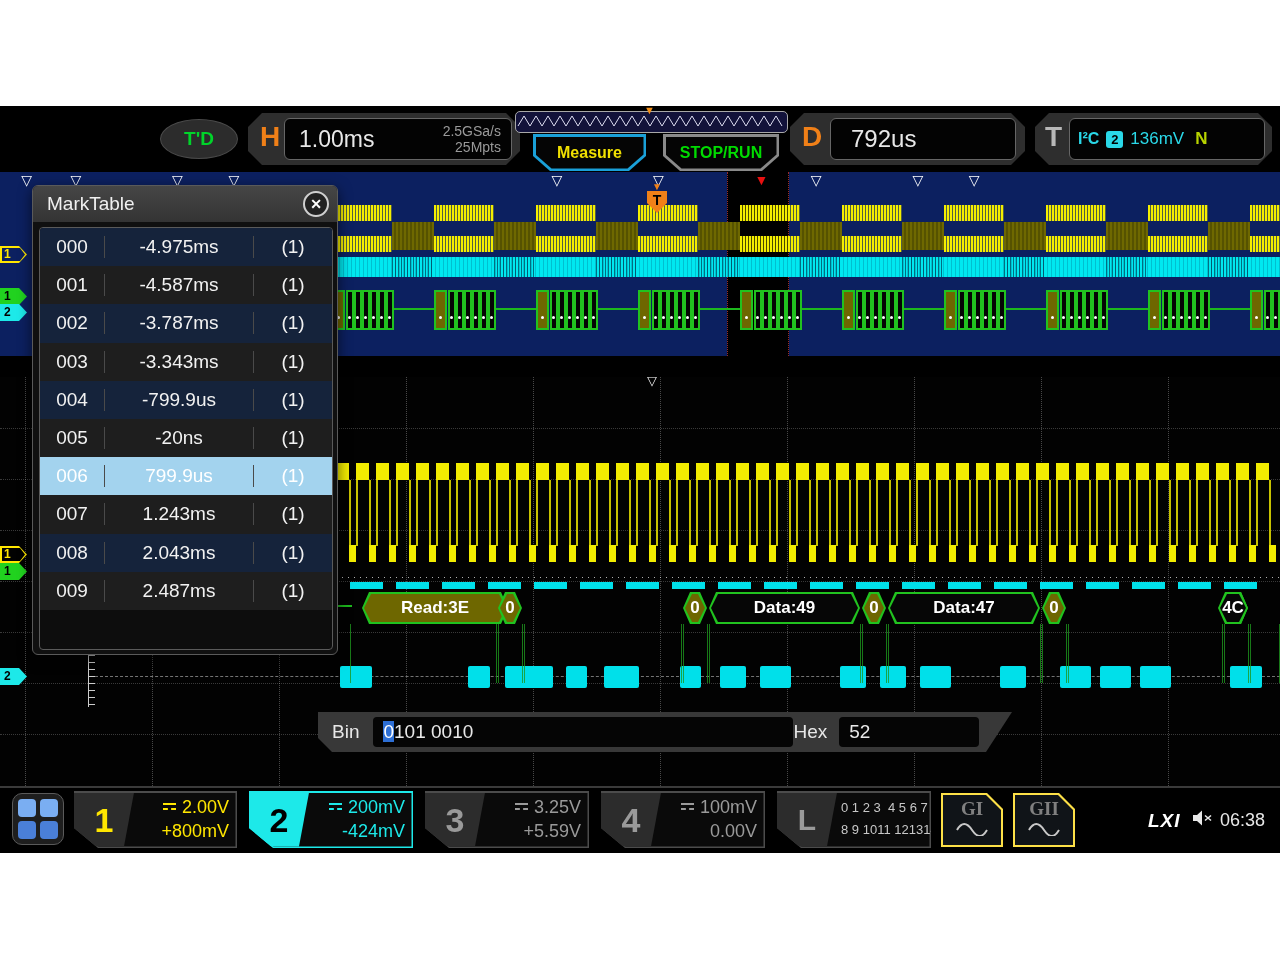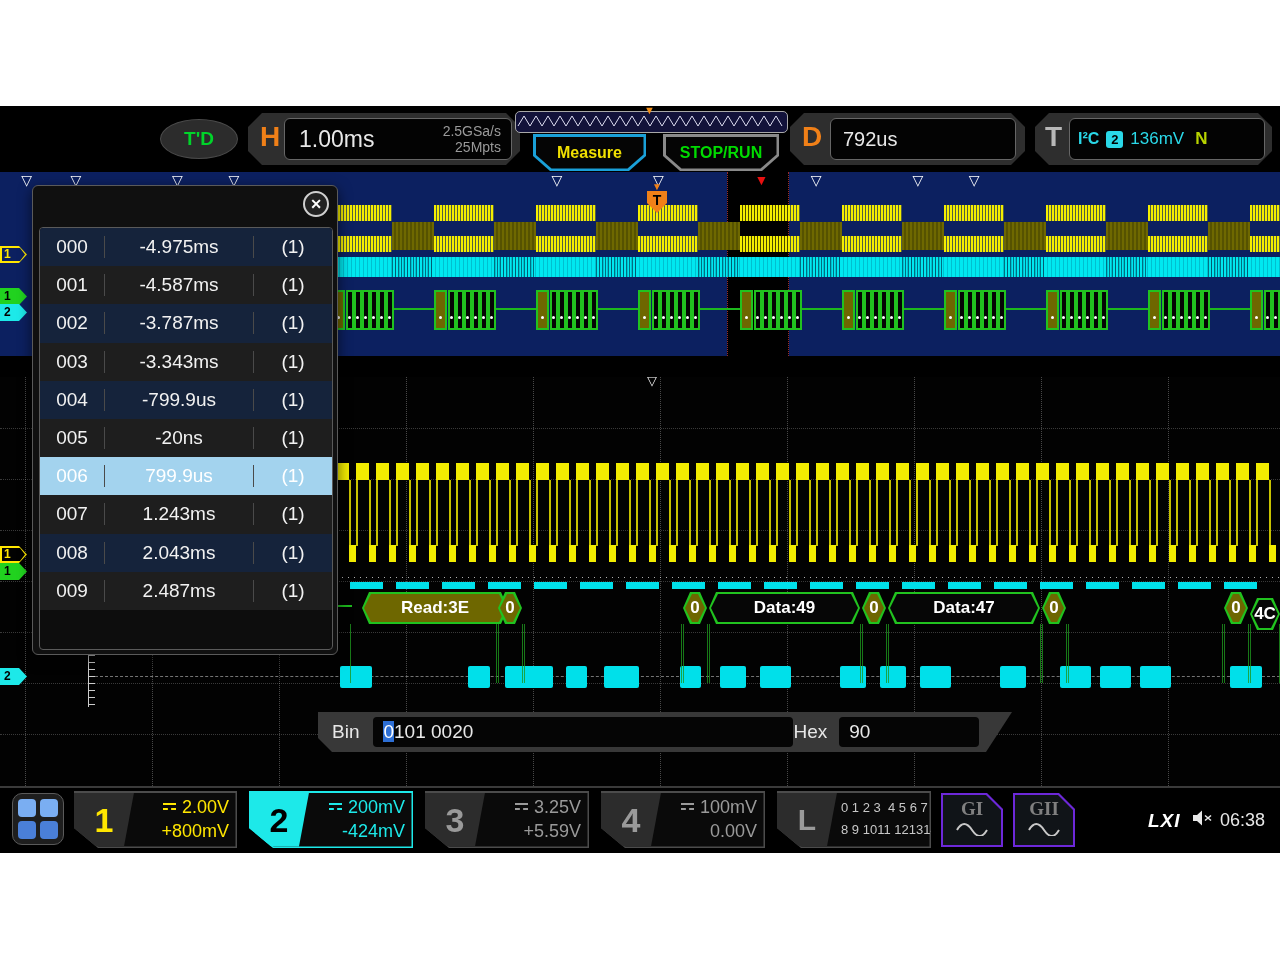--- a/index.html
+++ b/index.html
@@ -16,21 +16,21 @@
   .plet{position:absolute;top:8px;font-weight:700;font-size:28px;}
   .pfield{position:absolute;top:5px;height:42px;background:#030303;border:1px solid #666;border-radius:6px;display:flex;align-items:center;}
   #hpanel{left:248px;width:272px;}
   #hpanel .plet{left:12px;color:#f08018;}
   #hpanel .pfield{left:36px;width:228px;}
   #hscale{color:#e8e8e8;font-size:23px;padding-left:14px;flex:1;}
   #srate{color:#9a9a9a;font-size:14px;text-align:right;padding-right:10px;line-height:16px;}
   #dpanel{left:790px;width:235px;}
   #dpanel .plet{left:12px;color:#f08018;}
   #dpanel .pfield{left:40px;width:186px;}
-  #delayv{color:#e8e8e8;font-size:20px;padding-left:12px;}
+  #delayv{color:#e8e8e8;font-size:24px;padding-left:20px;}
   #tpanel{left:1035px;width:237px;}
   #tpanel .plet{left:10px;color:#b8b8b8;}
   #tpanel .pfield{left:34px;width:196px;gap:7px;padding:0 8px;}
   #busname{color:#2ad8e8;font-size:16px;font-weight:700;}
   #trigch{background:#2ad8e8;color:#000;font-weight:700;font-size:13px;width:17px;height:17px;border-radius:3px;text-align:center;line-height:17px;}
   #triglvl{color:#2ad8e8;font-size:17px;}
   #trigslope{color:#b8d400;font-size:17px;font-weight:700;margin-left:4px;}
   #delaybar{position:absolute;left:515px;top:5px;width:273px;height:22px;background:#12123a;border:1px solid #a8a8a8;border-radius:5px;overflow:hidden;}
   #delaymark{position:absolute;left:644px;top:-2px;color:#f59018;font-size:11px;z-index:3;}
   .trapbtn{position:absolute;top:28px;height:37px;clip-path:polygon(0 0,100% 0,100% calc(100% - 15px),calc(100% - 17px) 100%,17px 100%,0 calc(100% - 15px));}
@@ -120,21 +120,21 @@
   .chbtn.active .numzone{background:#1de9e9;color:#000;}
   #ch1{left:74px;width:163px;} #ch1 .numzone,#ch1 .vals{color:#ffe600;}
   #ch2{left:249px;width:164px;} #ch2 .vals{color:#1de9e9;}
   #ch3{left:425px;width:164px;} #ch3 .numzone,#ch3 .vals{color:#9a9a9a;}
   #ch4{left:601px;width:164px;} #ch4 .numzone,#ch4 .vals{color:#9a9a9a;}
   .dc{display:inline-block;width:13px;height:10px;border-top:2px solid;position:relative;margin-right:6px;}
   .dc::after{content:"";position:absolute;left:0;top:3px;width:13px;border-top:2px dashed;}
   #lbtn{left:777px;width:154px;}
   #lbtn .numzone{color:#9a9a9a;font-size:30px;}
   #lbtn .ldig{position:absolute;left:64px;top:6px;right:6px;color:#c8c8c8;font-size:13px;line-height:22px;white-space:pre;text-align:left;}
-  .genbtn{position:absolute;top:5px;width:62px;height:54px;background:#6d28d9;clip-path:polygon(0 0,calc(100% - 16px) 0,100% 16px,100% 100%,0 100%);text-decoration:underline;}
+  .genbtn{position:absolute;top:5px;width:62px;height:54px;background:#fde047;clip-path:polygon(0 0,calc(100% - 16px) 0,100% 16px,100% 100%,0 100%);text-decoration:underline;}
   .genbtn .bg{position:absolute;inset:2px;background:#101418;clip-path:polygon(0 0,calc(100% - 15px) 0,100% 15px,100% 100%,0 100%);text-align:center;}
   .genbtn .gl{color:#808080;font-size:19px;font-weight:700;font-family:"Liberation Serif",serif;display:block;margin-top:3px;}
   #gibtn{left:941px;} #giibtn{left:1013px;}
   #lxi{position:absolute;left:1148px;top:22px;color:#fff;font-weight:700;font-style:italic;font-size:19px;letter-spacing:1px;}
   #mute{position:absolute;left:1192px;top:22px;}
   #clock{position:absolute;left:1220px;top:22px;color:#e8e8e8;font-size:18px;}
 </style>
 </head>
 <body>
 
@@ -616,30 +616,30 @@
           <div class="abs fv" style="left: 1068px; top: 247px; width: 1px; height: 59px;"></div>
           <div class="abs fv" style="left: 1222px; top: 247px; width: 1px; height: 59px;"></div>
           <div class="abs fv" style="left: 1224px; top: 247px; width: 1px; height: 59px;"></div>
           <div class="abs fv" style="left: 1248px; top: 247px; width: 1px; height: 59px;"></div>
           <div class="frame ack" style="left: 1224px; width: 24px;">
             <i></i>
             <b>0</b>
           </div>
           <div class="abs fv" style="left: 1250px; top: 247px; width: 1px; height: 59px;"></div>
           <div class="abs fv" style="left: 1279px; top: 247px; width: 1px; height: 59px;"></div>
-          <div class="frame data" style="left: 1250px; width: 30px; margin-top: 6px;">
+          <div class="frame data" style="left: 1218px; width: 30px;">
             <i></i>
             <b>4C</b>
           </div>
           <div class="abs ruler" style="left: 88px; top: 278px; width: 7px; height: 52px;"></div>
           <div id="binbar">
           <span class="lab" id="binlab">Bin</span>
-          <div class="rfield" id="binfield"><span class="bcur">0</span><span>101 0020</span></div>
+          <div class="rfield" id="binfield"><span class="bcur">0</span><span>101 0010</span></div>
           <span class="lab">Hex</span>
-          <div class="rfield" id="hexfield"><span>90</span></div>
+          <div class="rfield" id="hexfield"><span>52</span></div>
         </div>
         </div>
 
       <div class="chmark" style="top:74px;">
         <i class="mo" style="background:#ffe600;"></i>
           <i class="mi" style="background:#0c2060;"></i>
         <span style="color:#ffe600;">1</span>
       </div>
       <div class="chmark" style="top:116px;">
         <i class="mo" style="background:#21d21f;"></i>
@@ -657,20 +657,21 @@
       <div class="chmark" style="top:391px;">
         <i class="mo" style="background:#21d21f;"></i>
         <span style="color:#000;">1</span>
       </div>
       <div class="chmark" style="top:496px;">
         <i class="mo" style="background:#1de9e9;"></i>
         <span style="color:#000;">2</span>
       </div>
 
       <div id="marktable">
+        <div id="mt-title">MarkTable</div>
         <div id="mt-close">✕</div>
         <div id="mt-table">
           <div id="mt-body">
               <div class="mt-row even">
                 <span class="c0">000</span>
                 <span class="c1">-4.975ms</span>
                 <span class="c2">(1)</span>
               </div>
               <div class="mt-row odd">
                 <span class="c0">001</span>

